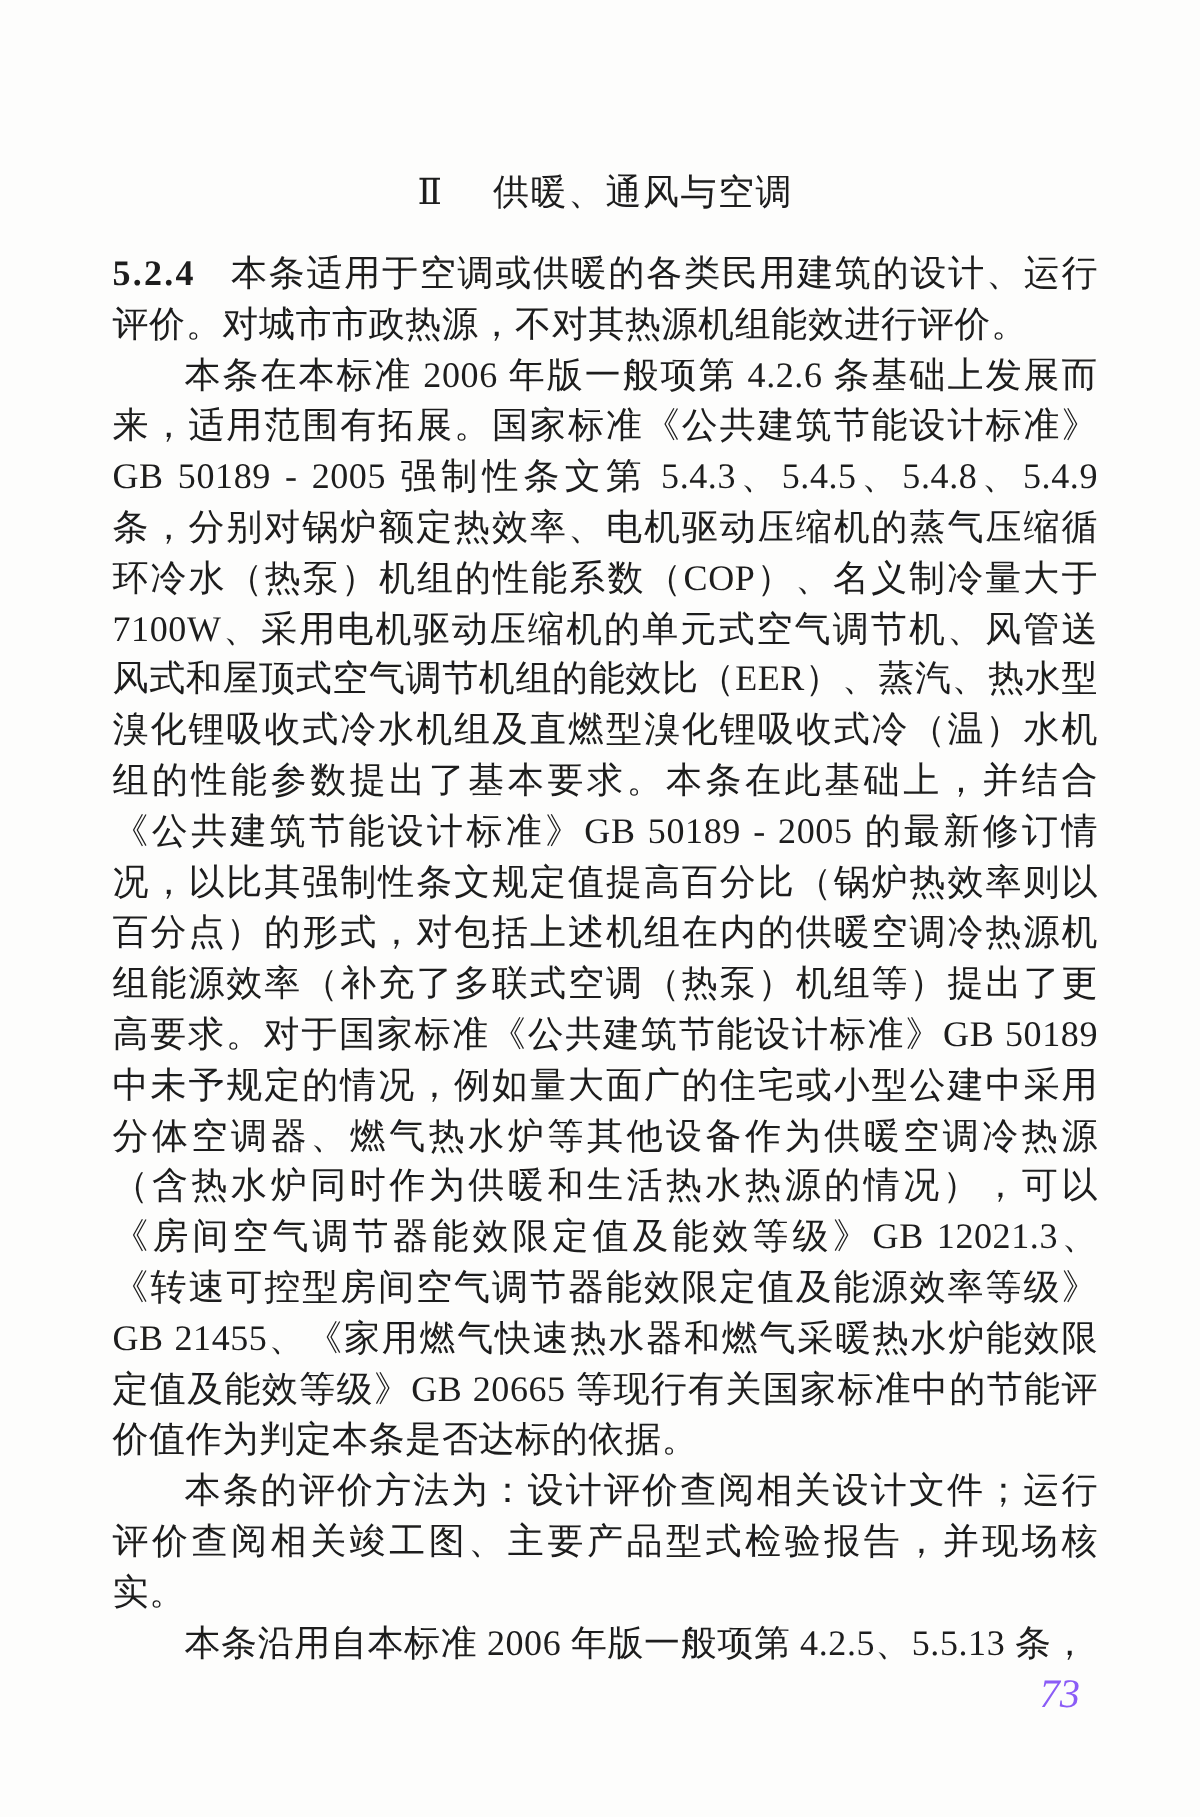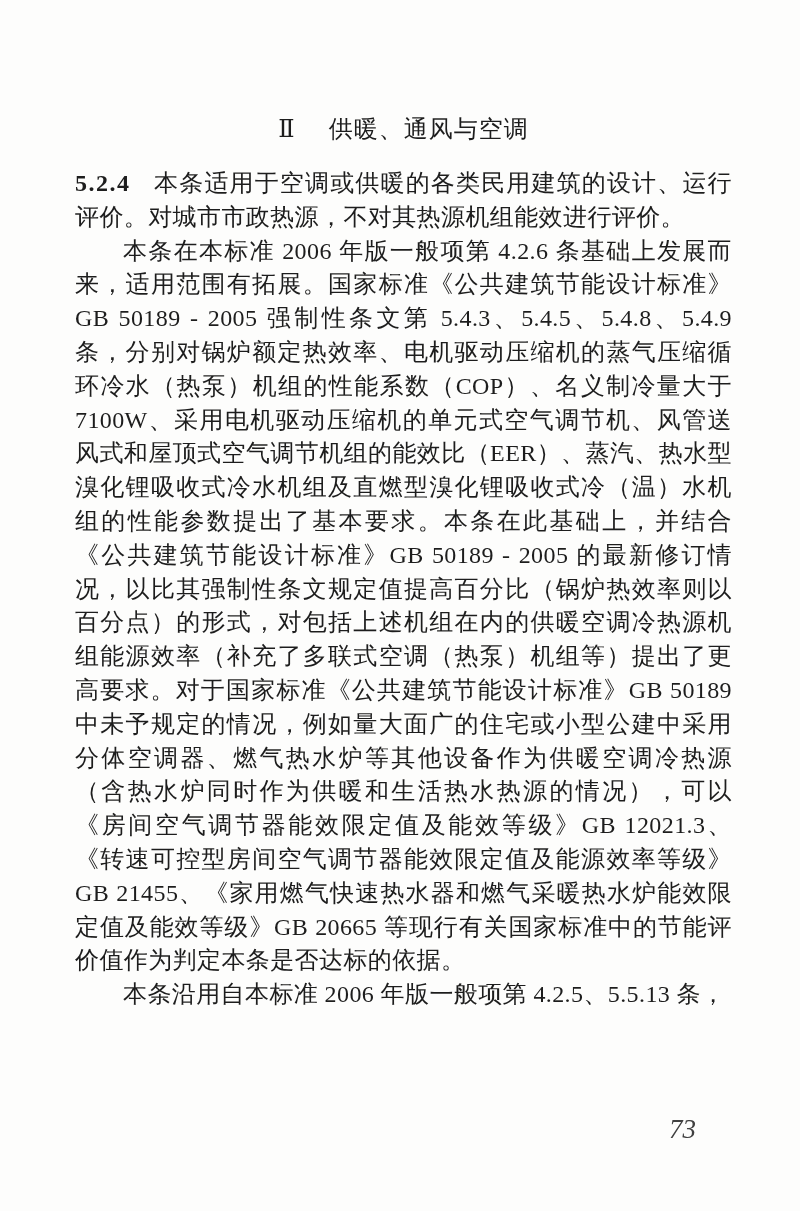--- a/index.html
+++ b/index.html
@@ -40,43 +40,44 @@
     text-align-last: left;
   }
   p.indent { text-indent: 2em; }
   .clause-num {
     font-weight: bold;
     letter-spacing: 1.5px;
     margin-right: 0.95em;
   }
   .page-number {
     position: absolute;
-    right: 104px;
+    right: 80px;
     top: 1114px;
     font-size: 27px;
     font-style: italic;
-    color: #404040;
+    color: #8b5cf6;
   }
 </style>
 </head>
 <body>
 
 <div class="page">
   <div class="content">
 
     <h1 class="section-heading">
       <span class="section-numeral">Ⅱ</span><span>供暖、通风与空调</span>
     </h1>
 
     <p class="body-para">
       <span class="clause-num">5.2.4</span><span>本条适用于空调或供暖的各类民用建筑的设计、运行评价。对城市市政热源，不对其热源机组能效进行评价。</span>
     </p>
 
     <p class="body-para indent">本条在本标准 2006 年版一般项第 4.2.6 条基础上发展而来，适用范围有拓展。国家标准《公共建筑节能设计标准》GB 50189 - 2005 强制性条文第 5.4.3、5.4.5、5.4.8、5.4.9 条，分别对锅炉额定热效率、电机驱动压缩机的蒸气压缩循环冷水（热泵）机组的性能系数（COP）、名义制冷量大于 7100W、采用电机驱动压缩机的单元式空气调节机、风管送风式和屋顶式空气调节机组的能效比（EER）、蒸汽、热水型溴化锂吸收式冷水机组及直燃型溴化锂吸收式冷（温）水机组的性能参数提出了基本要求。本条在此基础上，并结合《公共建筑节能设计标准》GB 50189 - 2005 的最新修订情况，以比其强制性条文规定值提高百分比（锅炉热效率则以百分点）的形式，对包括上述机组在内的供暖空调冷热源机组能源效率（补充了多联式空调（热泵）机组等）提出了更高要求。对于国家标准《公共建筑节能设计标准》GB 50189 中未予规定的情况，例如量大面广的住宅或小型公建中采用分体空调器、燃气热水炉等其他设备作为供暖空调冷热源（含热水炉同时作为供暖和生活热水热源的情况），可以《房间空气调节器能效限定值及能效等级》GB 12021.3、《转速可控型房间空气调节器能效限定值及能源效率等级》GB 21455、《家用燃气快速热水器和燃气采暖热水炉能效限定值及能效等级》GB 20665 等现行有关国家标准中的节能评价值作为判定本条是否达标的依据。</p>
 
+    <p class="body-para indent">本条的评价方法为：设计评价查阅相关设计文件；运行评价查阅相关竣工图、主要产品型式检验报告，并现场核实。</p>
 
 
     <p class="body-para indent">本条沿用自本标准 2006 年版一般项第 4.2.5、5.5.13 条，</p>
 
   </div>
 
   <div class="page-number">73</div>
 </div>
 
 </body></html>

